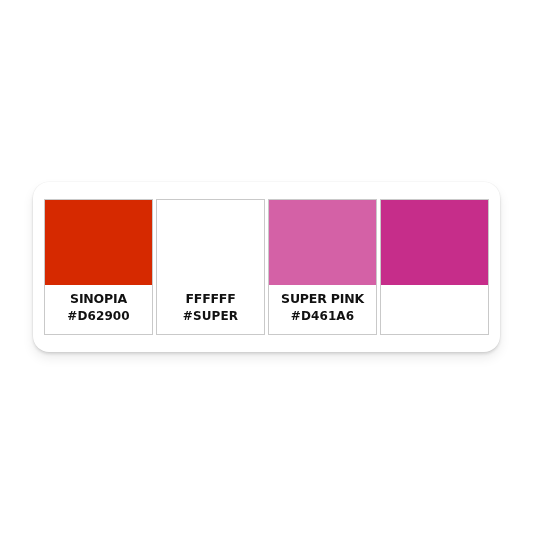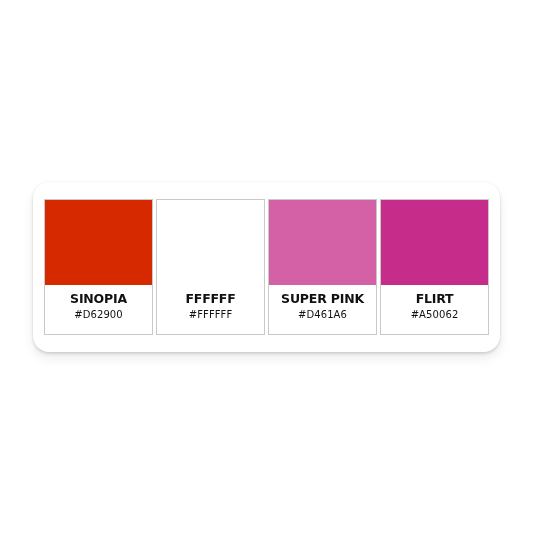--- a/index.html
+++ b/index.html
@@ -84,22 +84,22 @@
     font-size: 12.5px;
     font-weight: bold;
     letter-spacing: -0.2px;
     color: #111111;
     line-height: 1.05;
     white-space: nowrap;
   }
 
   .card-hex {
     margin-top: 5px;
-    font-size: 10px;
-    font-weight: normal;
+    font-size: 12px;
+    font-weight: bold;
     letter-spacing: 0.1px;
     color: #111111;
     line-height: 1;
     white-space: nowrap;
   }
 </style>
 </head>
 <body>
 
 <div id="canvas">
@@ -112,35 +112,31 @@
           <div class="card-name">SINOPIA</div>
           <div class="card-hex">#D62900</div>
         </div>
       </div>
 
 
       <div class="card">
         <div class="card-color" style="background-color: rgb(255, 255, 255);"></div>
         <div class="card-label">
           <div class="card-name">FFFFFF</div>
-          <div class="card-hex">#FFFFFF</div>
+          <div class="card-hex">#SUPER</div>
         </div>
       </div>
 
       <div class="card">
         <div class="card-color" style="background-color: rgb(212, 97, 166);"></div>
         <div class="card-label">
           <div class="card-name">SUPER PINK</div>
           <div class="card-hex">#D461A6</div>
         </div>
       </div>
 
       <div class="card">
         <div class="card-color" style="background-color: rgb(198, 45, 138);"></div>
-        <div class="card-label">
-          <div class="card-name">FLIRT</div>
-          <div class="card-hex">#A50062</div>
-        </div>
       </div>
 
     </div>
   </div>
 </div>
 
 </body></html>

